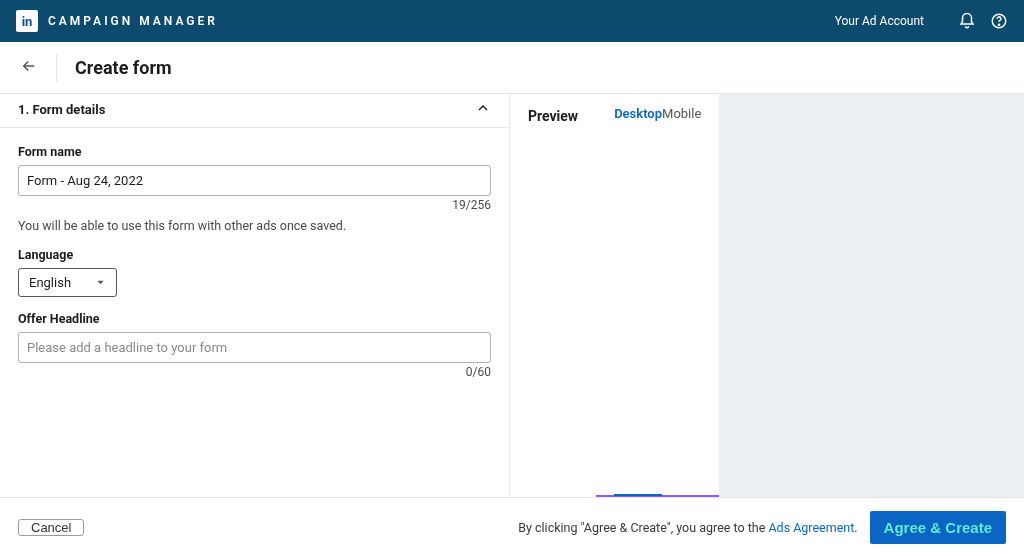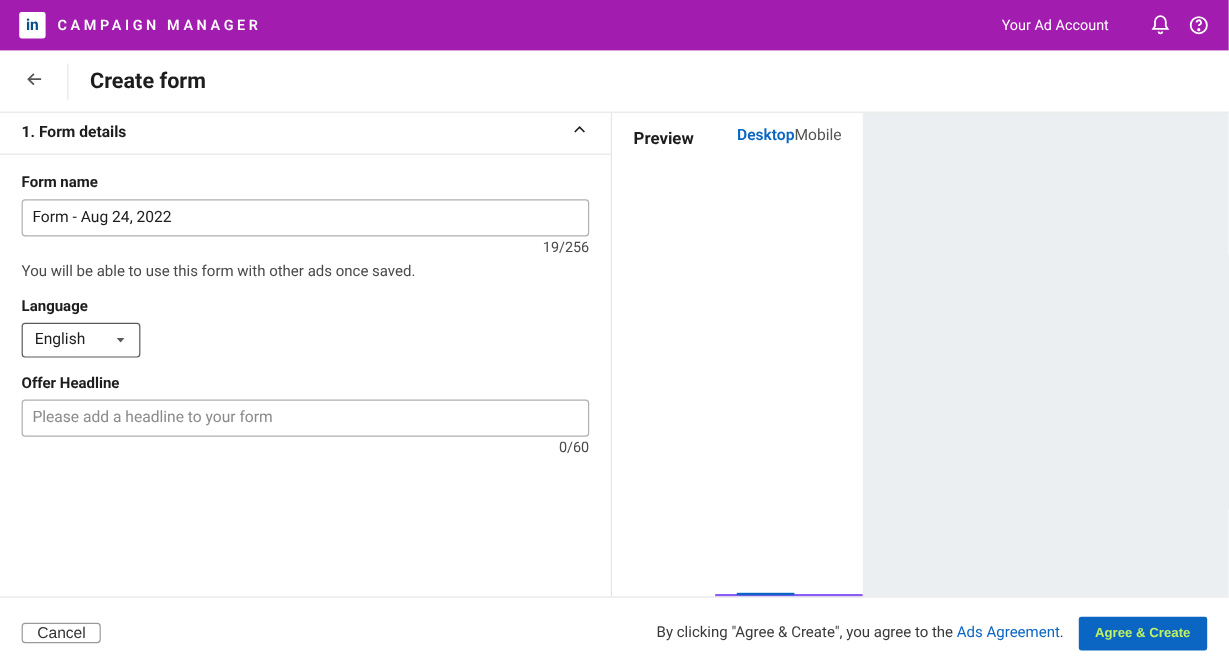--- a/index.html
+++ b/index.html
@@ -1,20 +1,20 @@
 <!DOCTYPE html>
 <html><head>
 <meta charset="utf-8">
 <style>
   * { box-sizing: border-box; }
   html, body { margin:0; padding:0; font-family: -apple-system, BlinkMacSystemFont, "Segoe UI", Roboto, Helvetica, Arial, sans-serif; font-size:13px; color:#1d1d1d; background:#fff; }
   .app { width:1024px; height:557px; display:flex; flex-direction:column; overflow:hidden; }
 
   
-  .banner { background:#a21caf; color:#fff; height:42px; display:flex; align-items:center; padding:5px 16px; }
+  .banner { background:#0c4a6e; color:#fff; height:42px; display:flex; align-items:center; padding:5px 16px; }
   .banner .logo-box { width:22px; height:22px; background:#fff; color:#0a4f8c; font-weight:700; display:flex; align-items:center; justify-content:center; border-radius:2px; font-size:13px; }
   .banner .prod { margin-left:10px; letter-spacing:3px; font-size:12px; font-weight:600; }
   .banner .spacer { flex:1; }
   .banner .acct { font-size:12px; margin-right:20px; }
   .banner .icon { width:18px; height:18px; margin-left:14px; color:#fff; display:flex; align-items:center; justify-content:center;}
 
   
   .subheader { height:52px; border-bottom:1px solid #e6e6e6; display:flex; align-items:center; padding:0 20px; gap:18px; }
   .subheader .back svg { width:18px; height:18px; color:#555; }
   .sep { width:1px; height:30px; background:#e6e6e6; }
@@ -52,21 +52,21 @@
   .tab { font-size:13px; padding-bottom:8px; cursor:pointer; color:#555;}
   .tab.active { color:#0a66c2; font-weight:600; border-bottom:2px solid #0a66c2; margin-bottom:-1px;}
   .preview-canvas { flex:1; background:#eceff1; margin:0; }
 
   
   .footer { height:60px; border-top:1px solid #e6e6e6; display:flex; align-items:center; padding:0 18px; }
   .cancel-btn { border:1px solid #9a9a9a; background:#fff; padding:0 12px; border-radius:3px; font-size:13px; cursor:pointer; color:#333;}
   .footer .spacer{flex:1;}
   .legal { font-size:12.5px; color:#3a3a3a; margin-right:12px; }
   .legal a { color:#0a66c2; text-decoration:none; }
-  .primary-btn { background:#0a66c2; color:#bef264; border:none; padding:8px 14px; font-size:11px; font-weight:600; border-radius:2px; cursor:pointer; }
+  .primary-btn { background:#0a66c2; color:#5eead4; border:none; padding:8px 14px; font-size:15px; font-weight:600; border-radius:2px; cursor:pointer; }
 </style>
 </head>
 <body>
 
 <div class="app">
 
   <div class="banner">
     <div class="logo-box">in</div>
     <div class="prod">CAMPAIGN MANAGER</div>
     <div class="spacer"></div>

